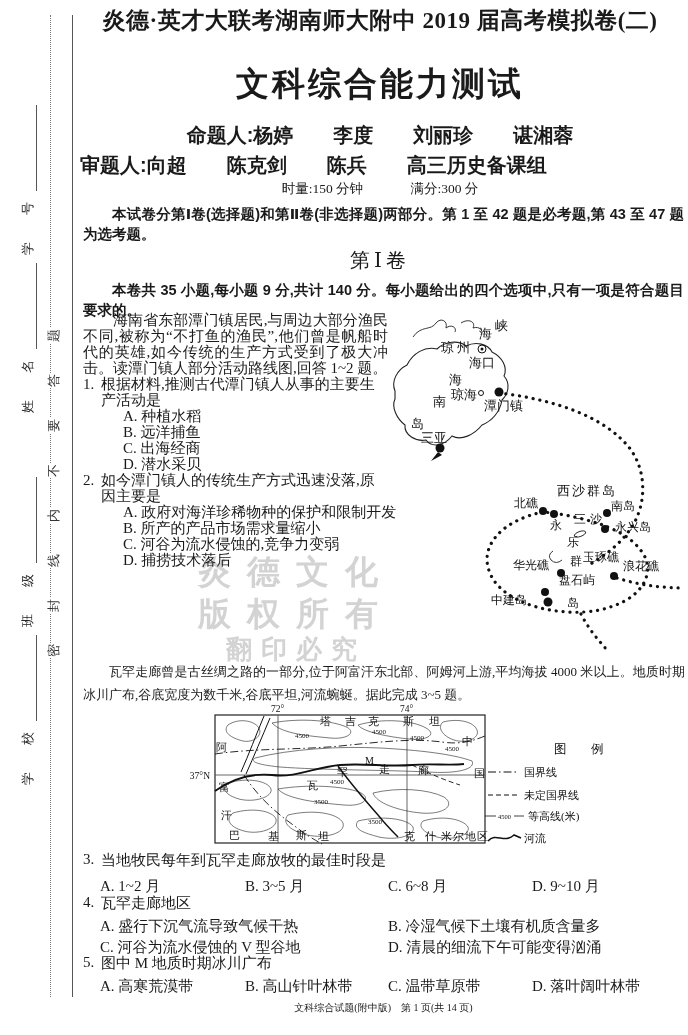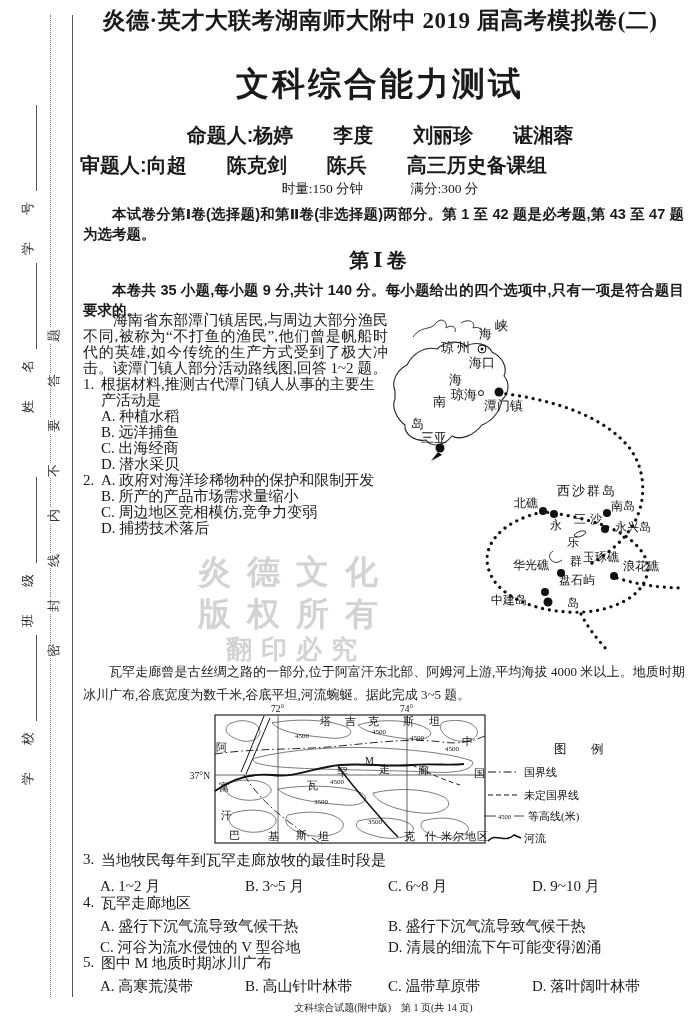--- a/index.html
+++ b/index.html
@@ -19,29 +19,29 @@
   
   .abs{position:absolute;z-index:3;}
   .exam-series{top:5px;left:80px;width:600px;text-align:center;font-size:23px;font-weight:bold;letter-spacing:.5px;}
   .paper-title{top:62px;left:80px;width:600px;text-align:center;font-size:33px;font-weight:900;letter-spacing:3px;}
   .authors{top:122px;left:80px;width:600px;text-align:center;font-size:20px;font-weight:bold;}
   .reviewers{top:152px;left:80px;width:600px;font-size:20px;font-weight:bold;}
   .meta{top:180px;left:80px;width:600px;text-align:center;font-size:13.5px;}
   .meta span{margin:0 22px;}
   .intro{top:204px;left:83px;width:601px;font-size:14.5px;font-weight:bold;line-height:20px;
         text-indent:2em;text-align:justify;}
-  .sec-title{top:247px;left:80px;width:600px;text-align:center;font-size:20px;font-weight:bold;letter-spacing:4px;}
+  .sec-title{top:247px;left:80px;width:600px;text-align:center;font-size:20px;font-weight:normal;letter-spacing:4px;}
   .sec-note{top:280px;left:83px;width:601px;font-size:14.5px;font-weight:bold;line-height:20px;
         text-indent:2em;text-align:justify;}
   
   .left-col{top:312px;left:83px;width:305px;font-size:15px;line-height:16px;}
   .passage{margin:0;text-indent:2em;text-align:justify;}
   .q{position:relative;padding-left:18px;}
   .q-num{position:absolute;left:0;top:0;}
-  .opt{white-space:nowrap;}
+  .opt{white-space:nowrap;margin-left:22px;}
   .passage2{top:660px;left:83px;width:602px;font-size:13px;line-height:23px;text-indent:2em;text-align:justify;}
   .qblock{left:83px;width:602px;font-size:15px;}
   .qb3{top:851px}.qb4{top:894px}.qb5{top:954px}
   .qstem{position:relative;padding-left:18px;}
   .ro{position:absolute;white-space:nowrap;}
   .footer{top:1001px;left:83px;width:601px;text-align:center;font-size:10px;}
   
   .wm{position:absolute;left:146px;width:300px;text-align:center;color:#d3d3d3;font-weight:bold;
       font-family:"Liberation Sans","DejaVu Sans",sans-serif;z-index:0;}
   .wm1{top:550px;font-size:33px;letter-spacing:16px;}
@@ -107,23 +107,24 @@
     <div class="q">
       <span class="q-num">1.</span>
       <div>根据材料,推测古代潭门镇人从事的主要生产活动是</div>
       <div class="opt">A. 种植水稻</div>
       <div class="opt">B. 远洋捕鱼</div>
       <div class="opt">C. 出海经商</div>
       <div class="opt">D. 潜水采贝</div>
     </div>
     <div class="q">
       <span class="q-num">2.</span>
+      <div>如今潭门镇人的传统生产方式迅速没落,原因主要是</div>
       <div class="opt">A. 政府对海洋珍稀物种的保护和限制开发</div>
       <div class="opt">B. 所产的产品市场需求量缩小</div>
-      <div class="opt">C. 周边地区竞相模仿,竞争力变弱</div>
+      <div class="opt">C. 河谷为流水侵蚀的,竞争力变弱</div>
       <div class="opt">D. 捕捞技术落后</div>
     </div>
   </div>
 
   <svg style="left:385px;top:315px;" width="303" height="350" viewBox="0 0 303 350">
     <g fill="none" stroke="#222" stroke-width="1">
       <path d="M28,22 C36,10 46,16 51,8 C56,2 63,6 61,13 C66,9 72,12 70,17" stroke-width="0.9"></path>
       <path d="M76,8 C84,3 91,7 88,13 C94,11 99,15 96,20" stroke-width="0.9"></path>
       <path stroke-width="1.1" d="M10,76 C6,66 12,55 22,50 C28,38 40,31 52,34 C60,26 74,25 81,31 C91,26 103,29 107,37 C117,42 123,52 119,61 C126,69 123,79 117,85 C115,97 107,106 97,110 C89,120 76,126 67,121 C59,131 47,133 41,125 C31,127 19,120 20,110 C12,104 6,92 10,84 Z"></path>
       <ellipse cx="195" cy="219" rx="6" ry="2.5" transform="rotate(-20 195 219)" stroke-width="0.9"></ellipse>
@@ -278,21 +279,21 @@
     <span class="ro" style="left:305px;top:26px">C. 6~8 月</span>
     <span class="ro" style="left:449px;top:26px">D. 9~10 月</span>
   </div>
 
   <div class="abs qblock qb4">
     <div class="qstem">
       <span class="q-num">4.</span>
       <span>瓦罕走廊地区</span>
     </div>
     <span class="ro" style="left:17px;top:23px">A. 盛行下沉气流导致气候干热</span>
-    <span class="ro" style="left:305px;top:23px">B. 盛行下沉气流导致气候干热</span>
+    <span class="ro" style="left:305px;top:23px">B. 冷湿气候下土壤有机质含量多</span>
     <span class="ro" style="left:17px;top:44px">C. 河谷为流水侵蚀的 V 型谷地</span>
     <span class="ro" style="left:305px;top:44px">D. 清晨的细流下午可能变得汹涌</span>
   </div>
 
   <div class="abs qblock qb5">
     <div class="qstem">
       <span class="q-num">5.</span>
       <span>图中 M 地质时期冰川广布</span>
     </div>
     <span class="ro" style="left:17px;top:23px">A. 高寒荒漠带</span>

